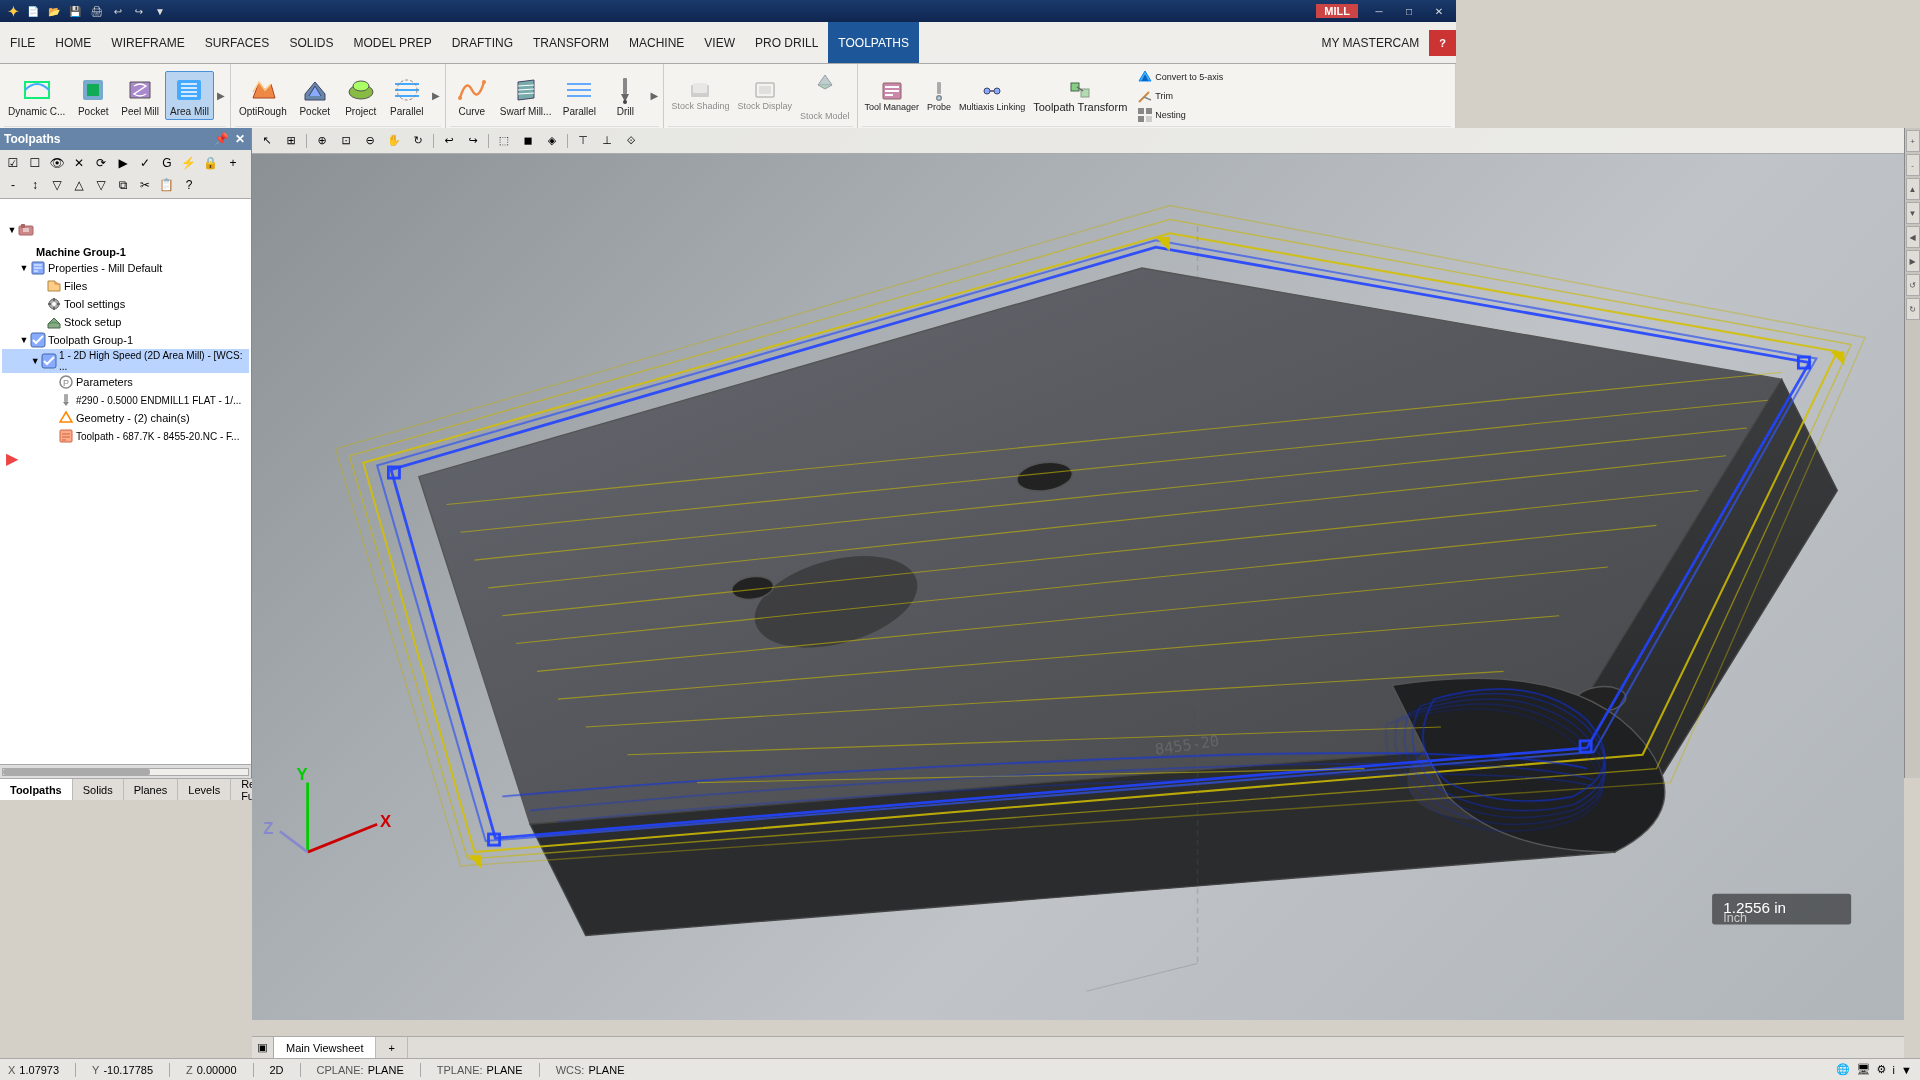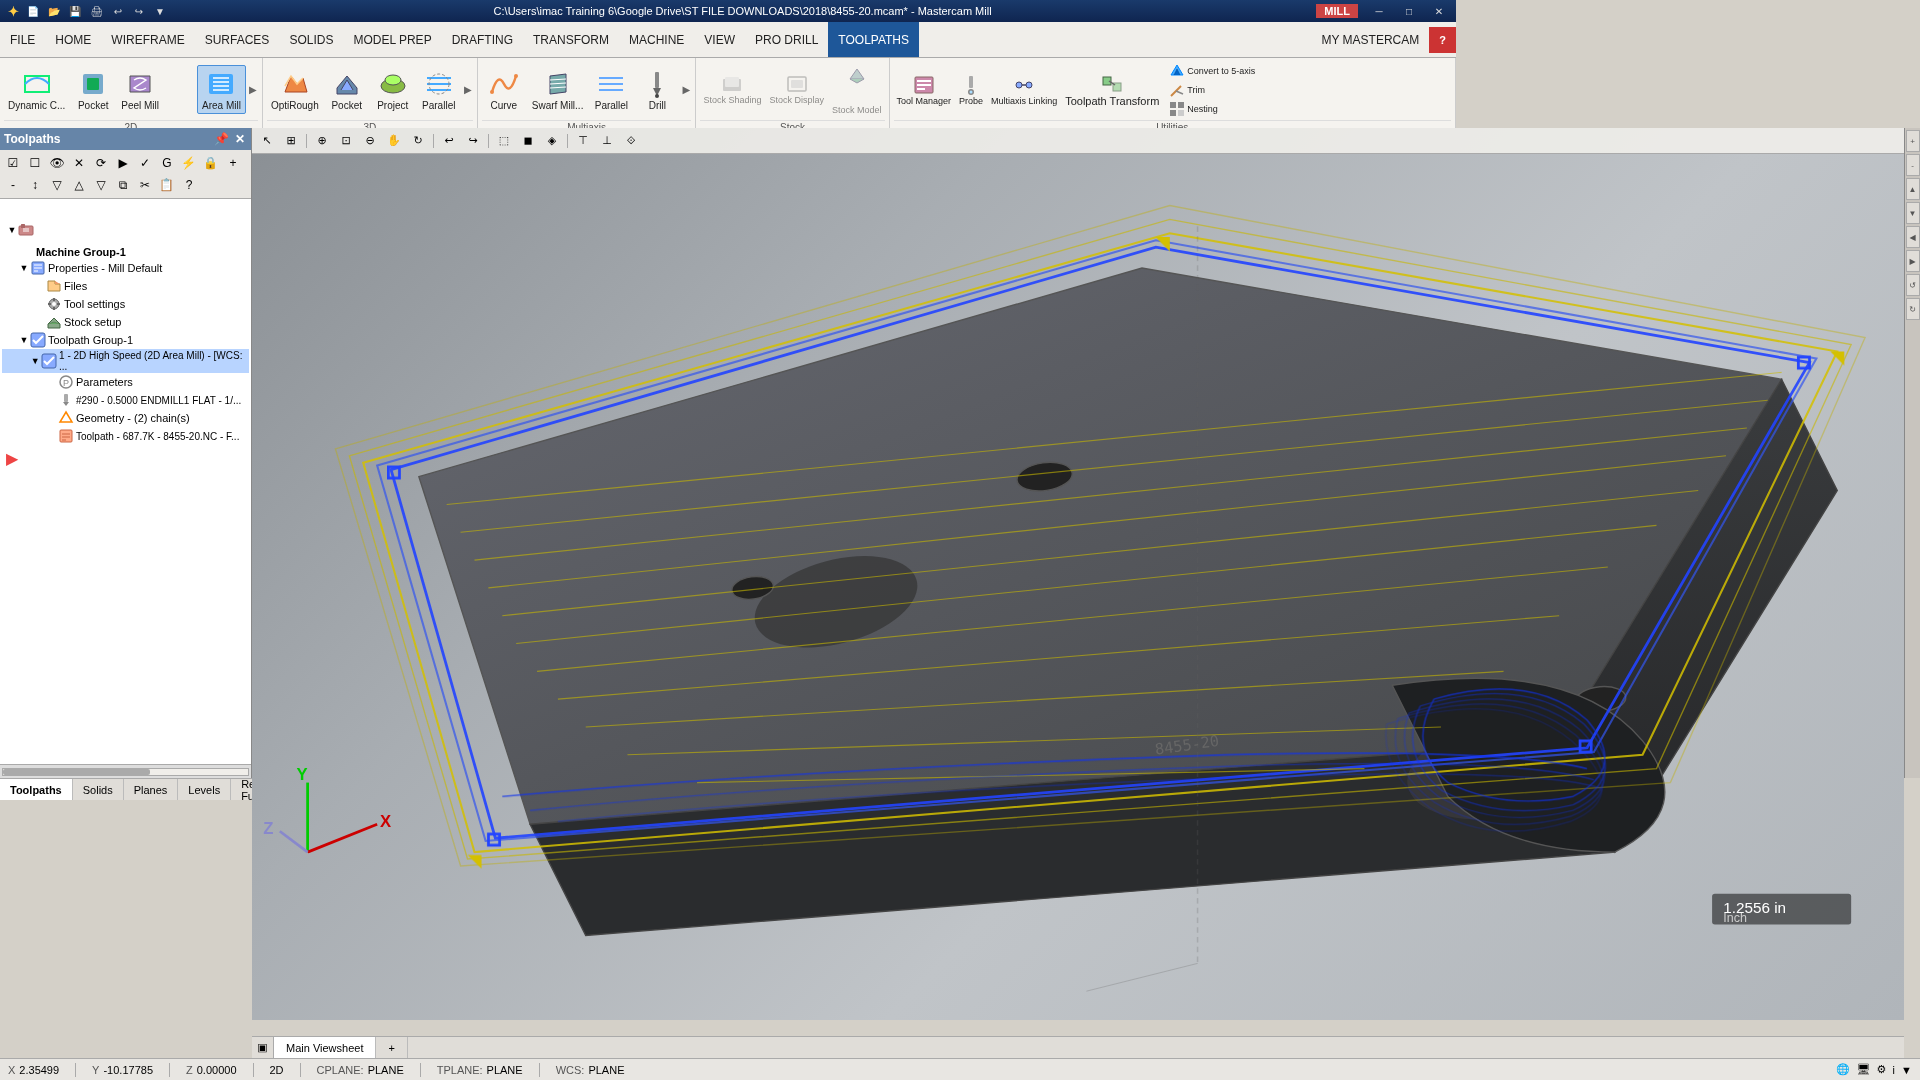--- a/index.html
+++ b/index.html
@@ -8,21 +8,21 @@
     
     #titlebar {
       width: 100%; height: 22px; background: linear-gradient(to bottom, #1a3a6b, #0f2550);
       display: flex; align-items: center; justify-content: space-between;
       padding: 0 8px; color: #fff; font-size: 11px;
     }
     #titlebar .title { flex: 1; text-align: center; font-size: 11px; }
 
     
     #menubar {
-      width: 100%; height: 36px; background: #f0eeea;
+      width: 100%; height: 42px; background: #f0eeea;
       display: flex; align-items: center; border-bottom: 1px solid #aaa;
     }
     #menubar .menu-item {
       padding: 0 10px; height: 100%; display: flex; align-items: center;
       font-size: 12px; cursor: pointer; color: #222;
     }
     #menubar .menu-item.active { background: #1e5799; color: white; }
 
     
     #ribbon {
@@ -42,21 +42,21 @@
     }
     .ribbon-group-label {
       text-align: center; font-size: 10px; color: #555; padding: 1px 0;
       border-top: 1px solid #ddd; margin-top: 2px;
     }
     .ribbon-btn {
       display: flex; flex-direction: column; align-items: center;
       cursor: pointer; padding: 2px 4px; border-radius: 2px;
       min-width: 44px; font-size: 10px; color: #222;
     }
-    .ribbon-btn.active { background: #b8d4f0; border: 1px solid #4a90d9; margin-left: 32px; }
+    .ribbon-btn.active { background: #b8d4f0; border: 1px solid #4a90d9; }
     .ribbon-btn .icon {
       width: 32px; height: 32px; display: flex; align-items: center; justify-content: center;
     }
     .ribbon-btn-small {
       display: flex; flex-direction: column; align-items: center;
       cursor: pointer; padding: 1px 3px; border-radius: 2px;
       font-size: 10px; color: #222; text-align: center;
     }
     .ribbon-btn-small .icon { width: 22px; height: 22px; display: flex; align-items: center; justify-content: center; }
 
@@ -183,21 +183,20 @@
     <span style="display:flex;gap:3px;">
       <span class="qa-btn">📄</span>
       <span class="qa-btn">📂</span>
       <span class="qa-btn">💾</span>
       <span class="qa-btn">🖨</span>
       <span class="qa-btn">↩</span>
       <span class="qa-btn">↪</span>
       <span class="qa-btn">▼</span>
     </span>
   </div>
-  <div class="title">C:\Users\imac Training 6\Google Drive\ST FILE DOWNLOADS\2018\8455-20.mcam* - Mastercam Mill</div>
   <div style="display:flex;align-items:center;gap:12px;">
     <span style="background:#c44;color:white;padding:1px 8px;font-size:11px;font-weight:bold;">MILL</span>
     <span class="qa-btn">─</span>
     <span class="qa-btn">□</span>
     <span class="qa-btn">✕</span>
   </div>
 </div>
 
 <div id="menubar">
   <div class="menu-item">FILE</div>
@@ -792,21 +791,21 @@
 
 <div id="view-tabs">
   <div style="width:22px;height:22px;display:flex;align-items:center;justify-content:center;border-right:1px solid #aaa;cursor:pointer;">▣</div>
   <div class="view-tab active">Main Viewsheet</div>
   <div class="view-tab">+</div>
 </div>
 
 <div id="statusbar">
   <div class="status-item">
     <span class="status-label">X</span>
-    <span class="status-value">2.35499</span>
+    <span class="status-value">1.07973</span>
   </div>
   <div class="status-separator"></div>
   <div class="status-item">
     <span class="status-label">Y</span>
     <span class="status-value">-10.17785</span>
   </div>
   <div class="status-separator"></div>
   <div class="status-item">
     <span class="status-label">Z</span>
     <span class="status-value">0.00000</span>

